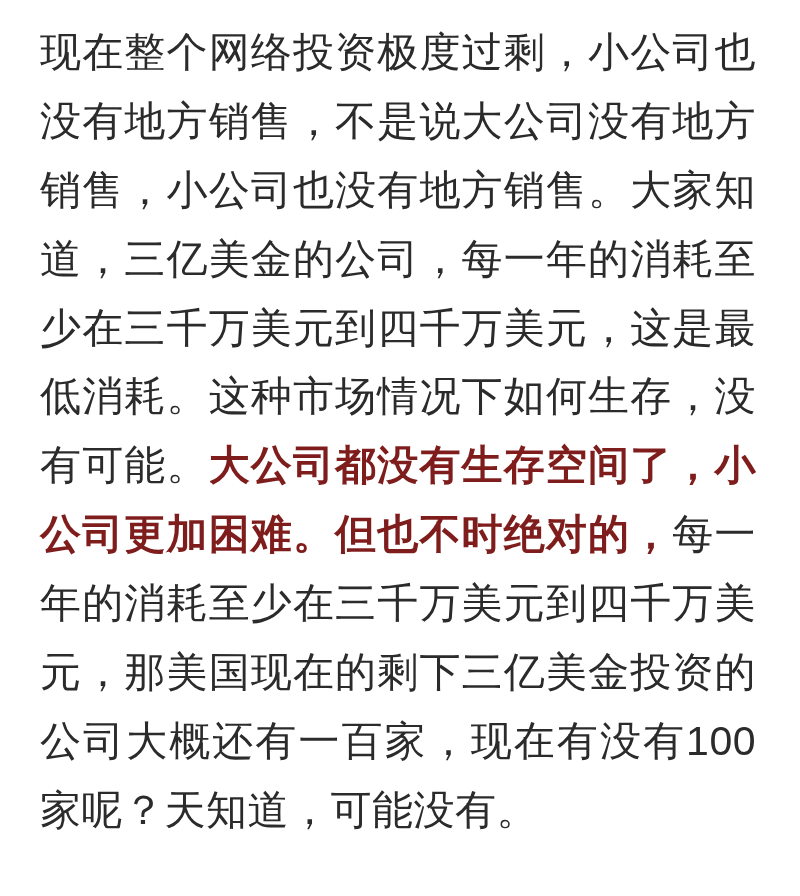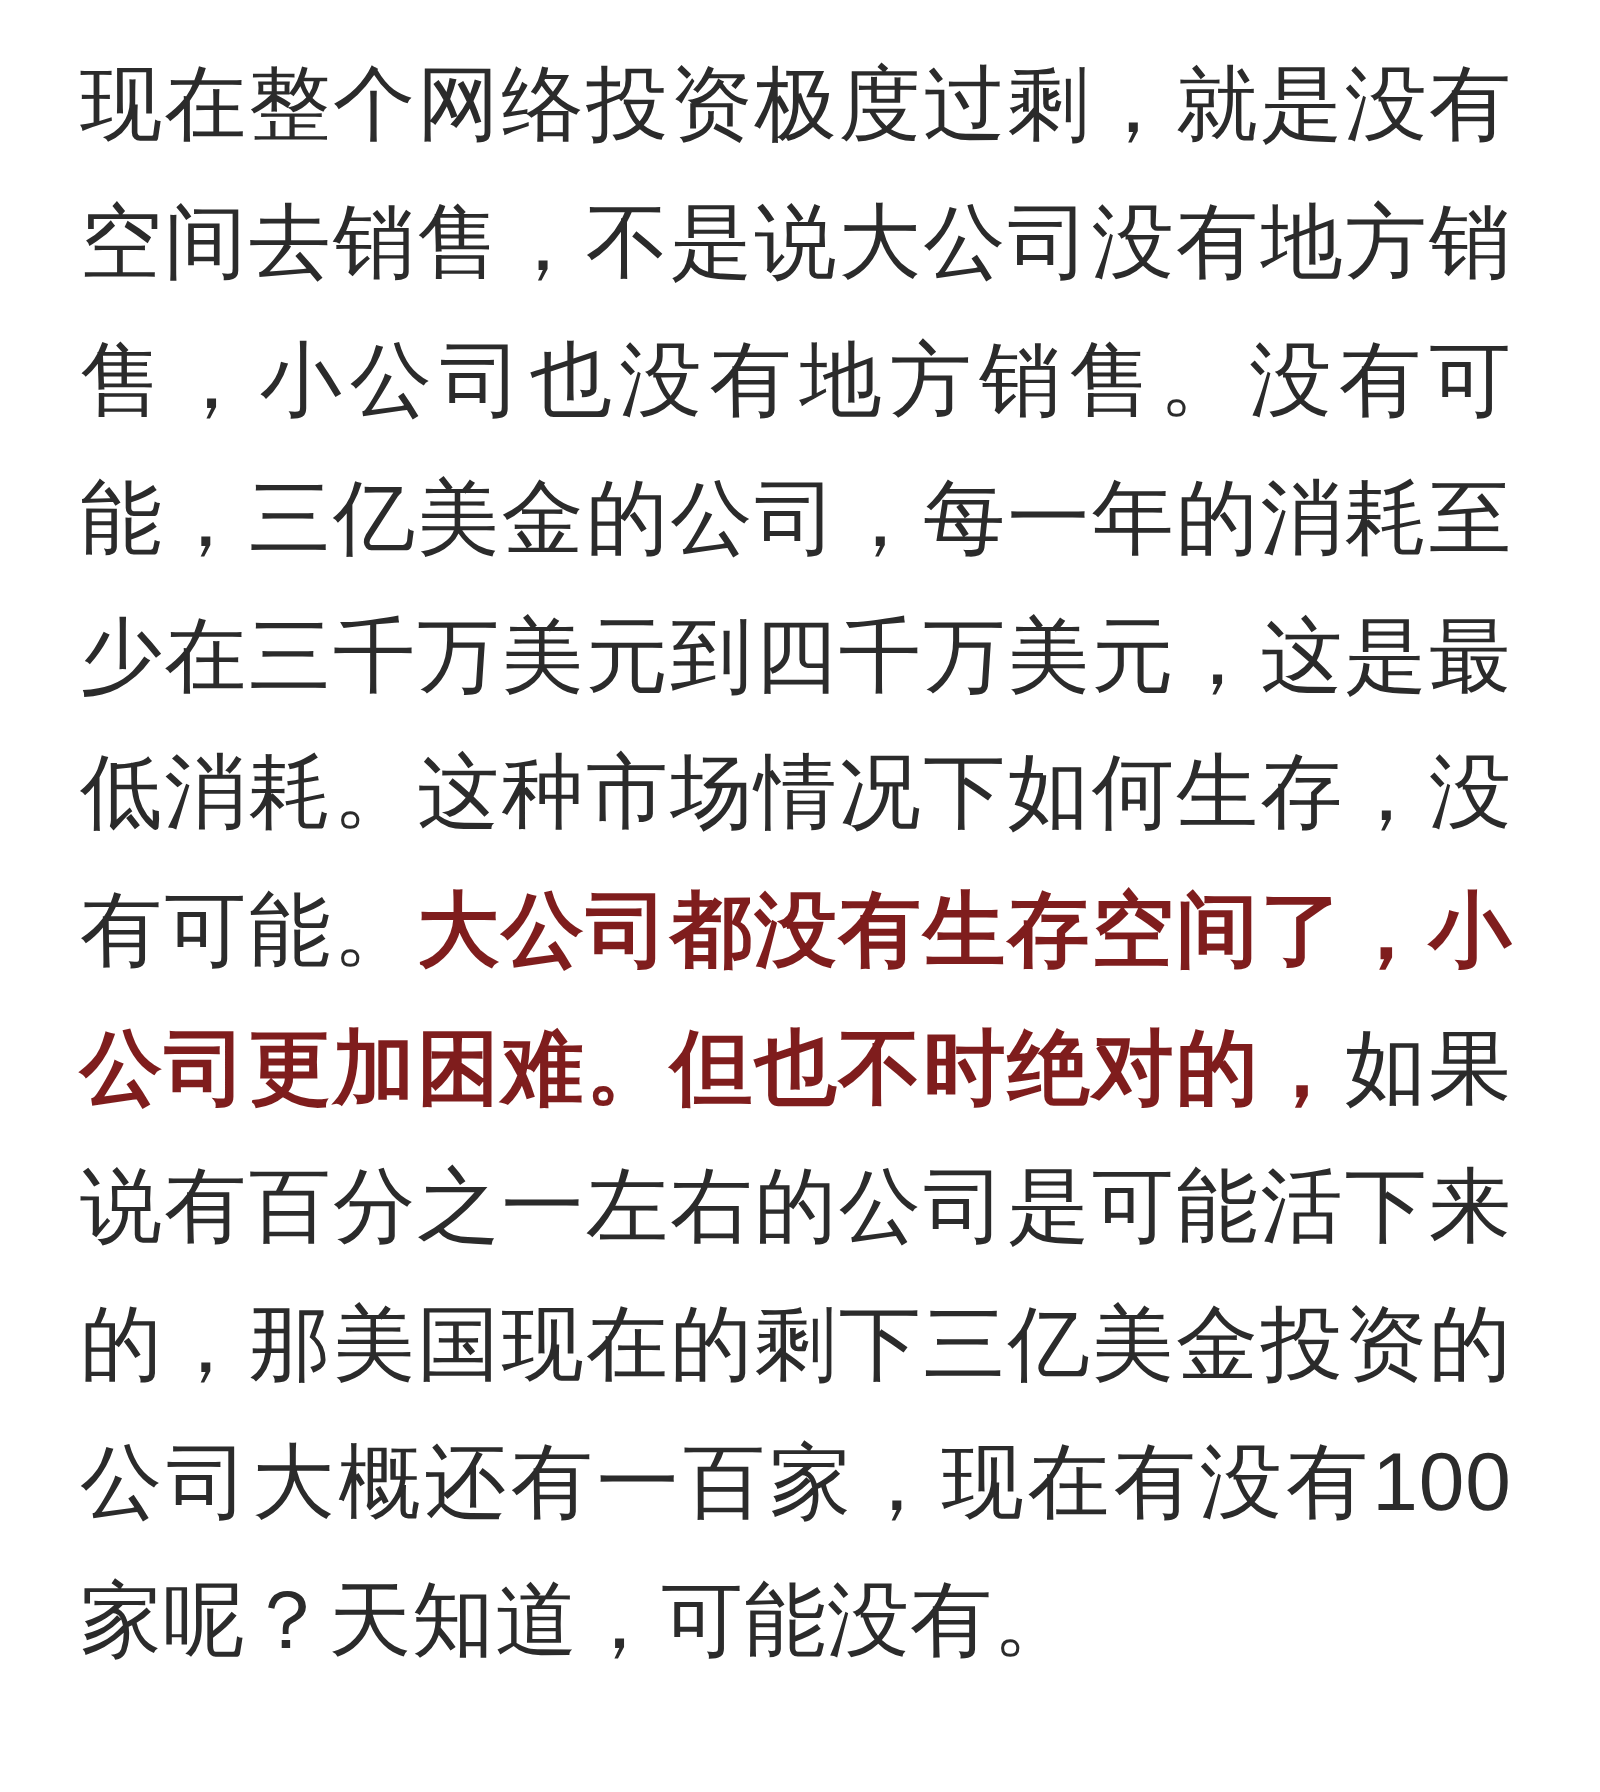--- a/index.html
+++ b/index.html
@@ -31,15 +31,15 @@
   .article-body .bold {
     font-weight: 700;
     color: #7f1d1d;
   }
 </style>
 </head>
 <body>
 
 <div class="page">
   <div class="article-body">
-    <span>现在整个网络投资极度过剩，就是没有空间去销售，不是说大公司没有地方销售，小公司也没有地方销售。没有可能，三亿美金的公司，每一年的消耗至少在三千万美元到四千万美元，这是最低消耗。这种市场情况下如何生存，没有可能。</span><span class="bold">大公司都没有生存空间了，小公司更加困难。但也不时绝对的，</span><span>如果说有百分之一左右的公司是可能活下来的，那美国现在的剩下三亿美金投资的公司大概还有一百家，现在有没有100家呢？天知道，可能没有。</span>
+    <span>现在整个网络投资极度过剩，小公司也没有地方销售，不是说大公司没有地方销售，小公司也没有地方销售。大家知道，三亿美金的公司，每一年的消耗至少在三千万美元到四千万美元，这是最低消耗。这种市场情况下如何生存，没有可能。</span><span class="bold">大公司都没有生存空间了，小公司更加困难。但也不时绝对的，</span><span>每一年的消耗至少在三千万美元到四千万美元，那美国现在的剩下三亿美金投资的公司大概还有一百家，现在有没有100家呢？天知道，可能没有。</span>
   </div>
 </div>
 
 </body></html>

